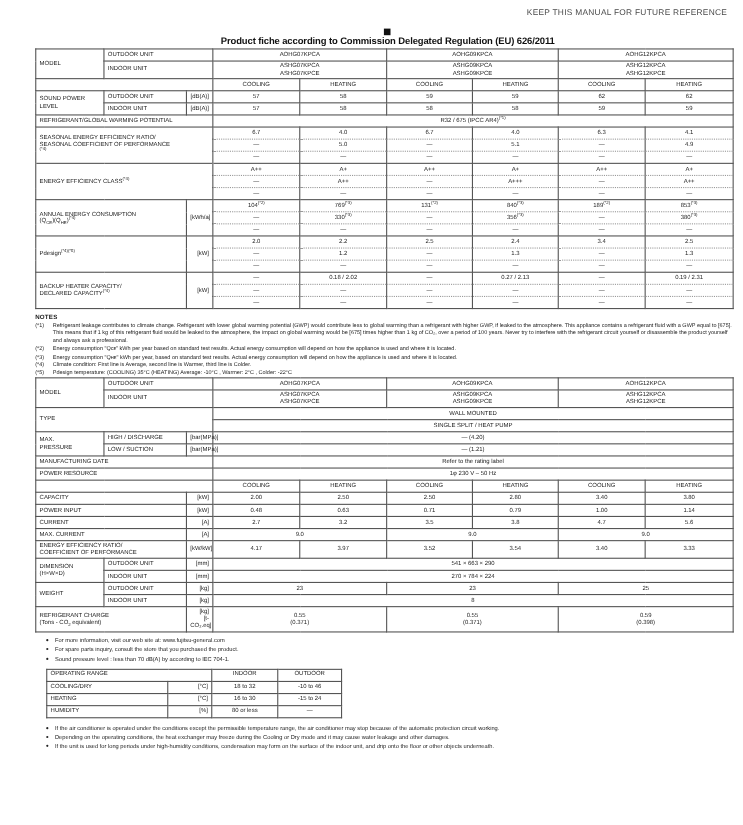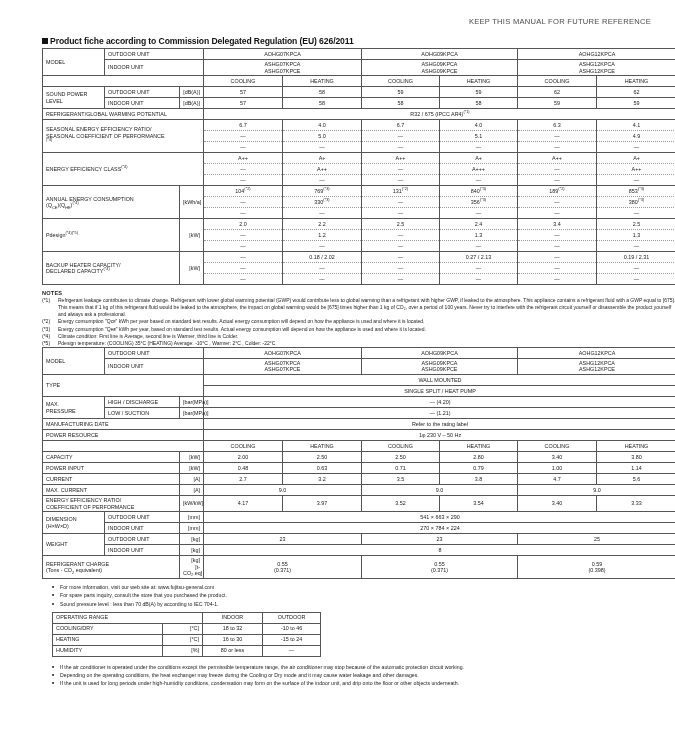--- a/index.html
+++ b/index.html
@@ -4,39 +4,40 @@
 <style>
   * { box-sizing: border-box; }
   html, body { margin:0; padding:0; }
   body {
     width: 675px; height: 750px;
     background: #ffffff;
     font-family: "Liberation Sans", sans-serif;
     color: #1a1a1a;
     overflow: hidden;
   }
-  .page { position: relative; width: 675px; height: 576px; padding: 12px; }
+  .page { position: relative; width: 675px; height: 576px; padding: 2px; }
 
   .top-header {
     text-align: right;
     font-size: 7.6px;
     letter-spacing: 0.25px;
     color: #4a4a4a;
     padding: 5px 12px 0 0;
     height: 16px;
   }
 
   .section-head {
     font-size: 8.6px;
     font-weight: bold;
     color: #111;
     margin: 8px 0 2px 30px;
     display: flex;
     align-items: center;
     letter-spacing: -0.1px;
+    flex-direction: column;
   }
   .sq {
     display:inline-block;
     width:6px; height:6px;
     background:#111;
     margin-right:2px;
   }
 
   table.fiche, table.spec, table.oprange {
     border-collapse: collapse;

